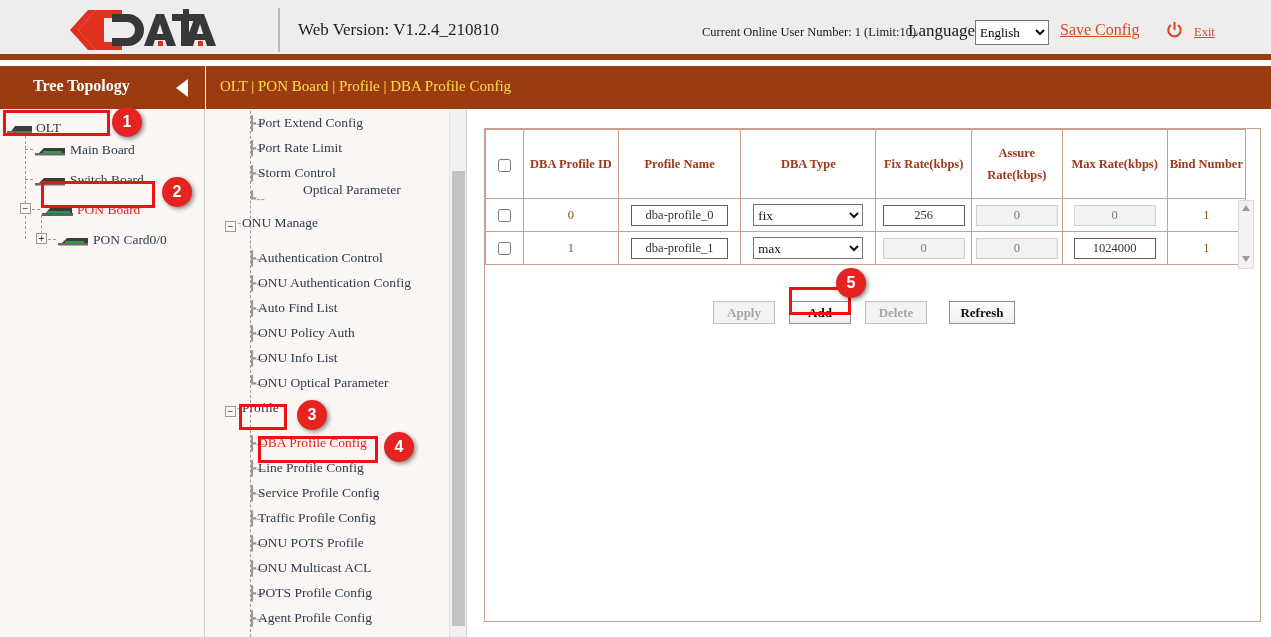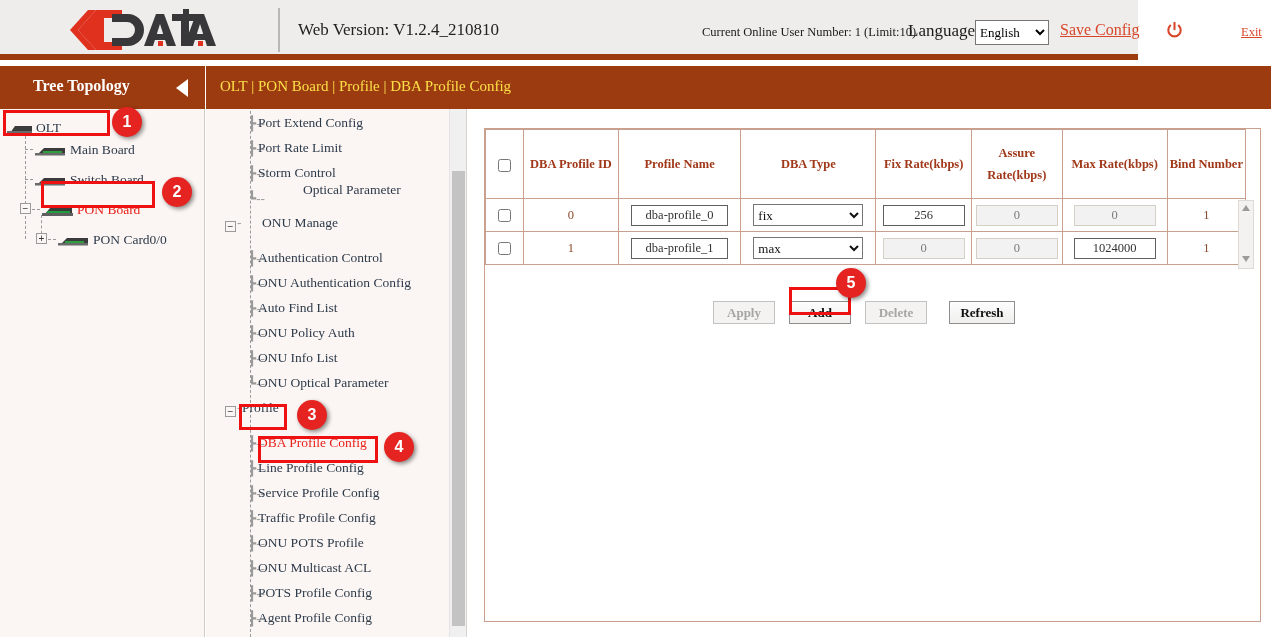--- a/index.html
+++ b/index.html
@@ -7,21 +7,21 @@
     margin: 0; padding: 0;
     width: 1271px; height: 637px;
     overflow: hidden;
     background: #ffffff;
     font-family: "Liberation Serif", serif;
   }
 
   
   #header {
     position: absolute; left: 0; top: 0;
-    width: 1138px; height: 60px;
+    width: 1271px; height: 60px;
     background: #eeedeb;
     border-bottom: 6px solid #9c3a10;
   }
   #logo {
     position: absolute; left: 66px; top: 6px;
     width: 150px; height: 48px;
   }
   #header-divider {
     position: absolute; left: 278px; top: 8px;
     width: 2px; height: 44px;
@@ -56,21 +56,20 @@
   }
   #power-icon {
     position: absolute; left: 1166px; top: 22px;
     width: 17px; height: 17px;
   }
   #exit-link {
     position: absolute; left: 1194px; top: 25px;
     font-size: 12.5px; color: #d9472b;
     text-decoration: underline;
     cursor: pointer;
-    margin-left: 47px;
   }
 
   
   #tree-panel {
     position: absolute; left: 0; top: 66px;
     width: 205px; height: 571px;
     background: #fbf6f3;
     border-right: 1px solid #cfcac6;
   }
   #tree-header {
@@ -487,21 +486,21 @@
     <div class="mitem" style="top:34px;">Port Rate Limit</div>
 
     <div class="mdash" style="top:59px;">┣--</div>
     <div class="mitem" style="top:59px;">Storm Control</div>
 
     <div class="mdash" style="top:84px;">┗--</div>
     <div class="mitem" style="top:76px;margin-left:45px;">Optical Parameter</div>
 
     <div class="exp-box" style="left:19px; top:115px;">−</div>
     <div class="mdash" style="left:31px; top:109px;">-</div>
-    <div class="mitem grp" style="top:109px;margin-left:20px;">ONU Manage</div>
+    <div class="mitem grp" style="top:109px;">ONU Manage</div>
 
     <div class="mdash" style="top:144px;">┣--</div>
     <div class="mitem" style="top:144px;">Authentication Control</div>
 
     <div class="mdash" style="top:169px;">┣--</div>
     <div class="mitem" style="top:169px;">ONU Authentication Config</div>
 
     <div class="mdash" style="top:194px;">┣--</div>
     <div class="mitem" style="top:194px;">Auto Find List</div>
 

